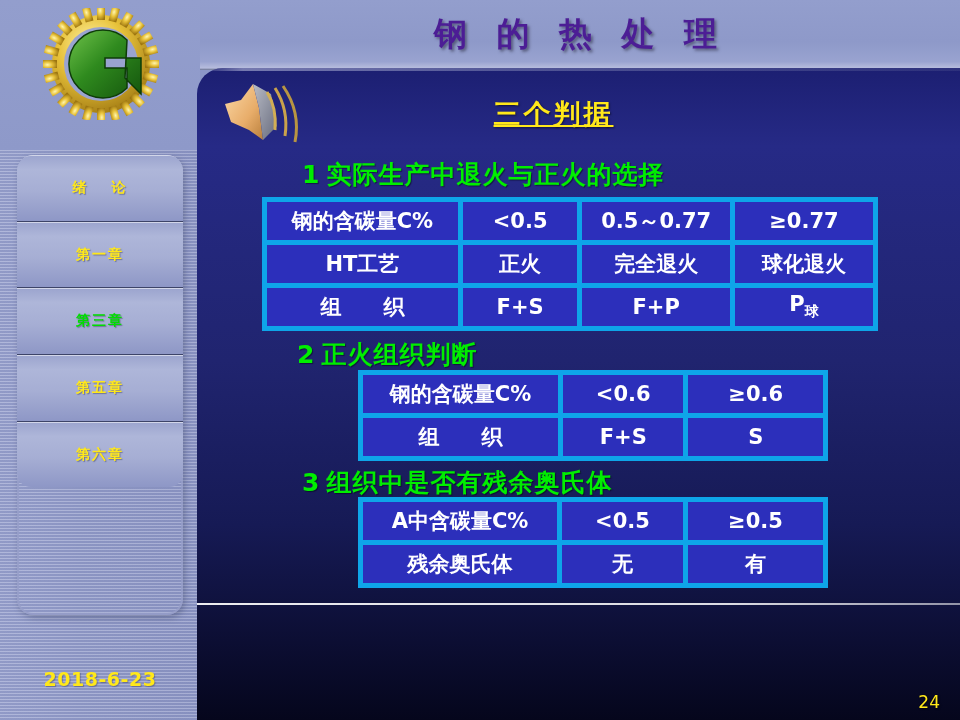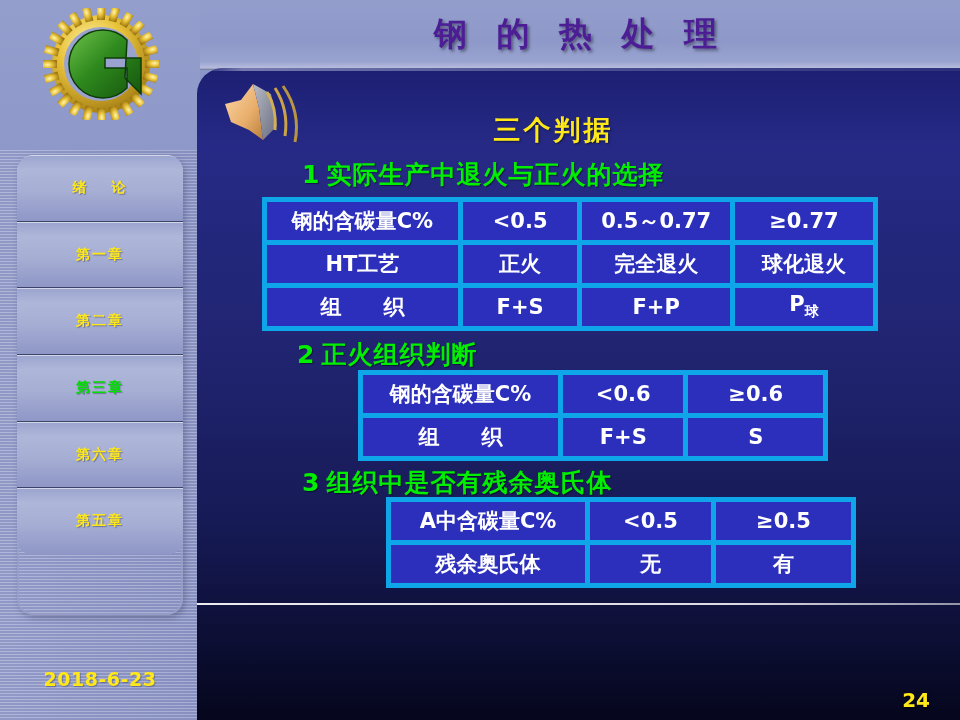--- a/index.html
+++ b/index.html
@@ -58,24 +58,25 @@
   .panel-botline{
     position:absolute;left:0;top:535px;width:100%;height:2px;
     background:linear-gradient(90deg,rgba(255,255,255,.92) 0%,rgba(255,255,255,.85) 70%,rgba(255,255,255,.55) 100%);
   }
 
   
   .speaker{position:absolute;left:22px;top:10px;width:100px;height:80px;}
 
   
   .subtitle{
-    position:absolute;left:0;top:44px;width:713px;
+    position:absolute;left:0;top:28px;width:713px;
     text-align:center;color:#ffe81a;
     font-size:27px;font-weight:bold;letter-spacing:3px;
     text-shadow:1px 1px 2px rgba(0,0,0,.5);
+    text-decoration:underline;
   }
 
   
   .sec-head{
     position:absolute;color:#00ee00;font-size:25px;font-weight:bold;
     letter-spacing:1px;white-space:nowrap;
     text-shadow:1px 1px 1px rgba(0,0,0,.45);
   }
   .sec-head .num{font-weight:bold;margin-right:6px;}
   .sec-head.h1{left:105px;top:90px;}
@@ -102,21 +103,21 @@
   table.t1 td:nth-child(2){width:130px;}
   table.t1 td:nth-child(3){width:150px;}
   table.t1 td:nth-child(4){width:150px;}
 
   table.t2{left:161px;top:302px;width:470px;}
   table.t2 td{height:32px;}
   table.t2 td:nth-child(1){width:200px;}
   table.t2 td:nth-child(2){width:130px;}
   table.t2 td:nth-child(3){width:150px;}
 
-  table.t3{left:161px;top:429px;width:470px;margin-left:28px;}
+  table.t3{left:161px;top:429px;width:470px;}
   table.t3 td{height:32px;}
   table.t3 td:nth-child(1){width:200px;}
   table.t3 td:nth-child(2){width:130px;}
   table.t3 td:nth-child(3){width:150px;}
 
   .sub{font-size:14px;vertical-align:sub;}
 
   
   .nav{
     position:absolute;left:17px;top:155px;width:166px;height:460px;
@@ -142,22 +143,22 @@
   .nav-item.active{color:#00dd00;}
 
   
   .date{
     position:absolute;left:17px;top:668px;width:166px;
     text-align:center;color:#ffe81a;
     font-size:19px;font-weight:bold;letter-spacing:.5px;
     text-shadow:1px 1px 1px rgba(60,62,95,.45);
   }
   .pagenum{
-    position:absolute;right:30px;bottom:8px;
-    color:#ffe81a;font-size:20px;font-weight:bold;
+    position:absolute;right:20px;bottom:8px;
+    color:#ffe81a;font-size:17px;font-weight:normal;
     text-shadow:1px 1px 2px rgba(0,0,0,.6);
   }
 </style>
 </head>
 <body>
 
 <div id="slide">
 
   <div class="bg-top"></div>
   <div class="bg-left"></div>
@@ -303,21 +304,20 @@
       </tr>
     </tbody>
       </table>
 
     <div class="pagenum">24</div>
   </div>
 
   <div class="nav">
     <div class="nav-item">绪　 论</div>
     <div class="nav-item">第一章</div>
-    <div class="nav-item">第二章</div>
     <div class="nav-item active">第三章</div>
+    <div class="nav-item">第五章</div>
     <div class="nav-item">第六章</div>
-    <div class="nav-item">第五章</div>
   </div>
 
   <div class="date">2018-6-23</div>
 
 </div>
 
 </body></html>

